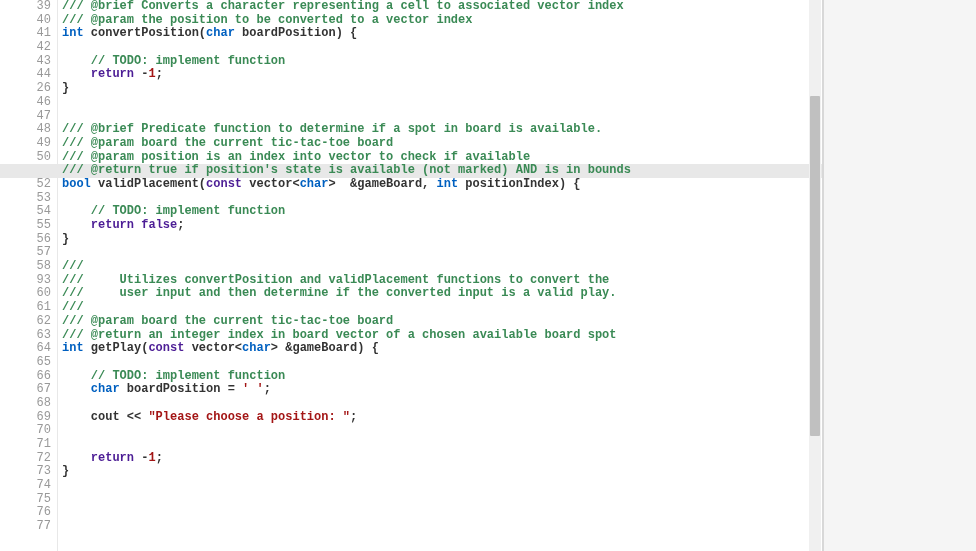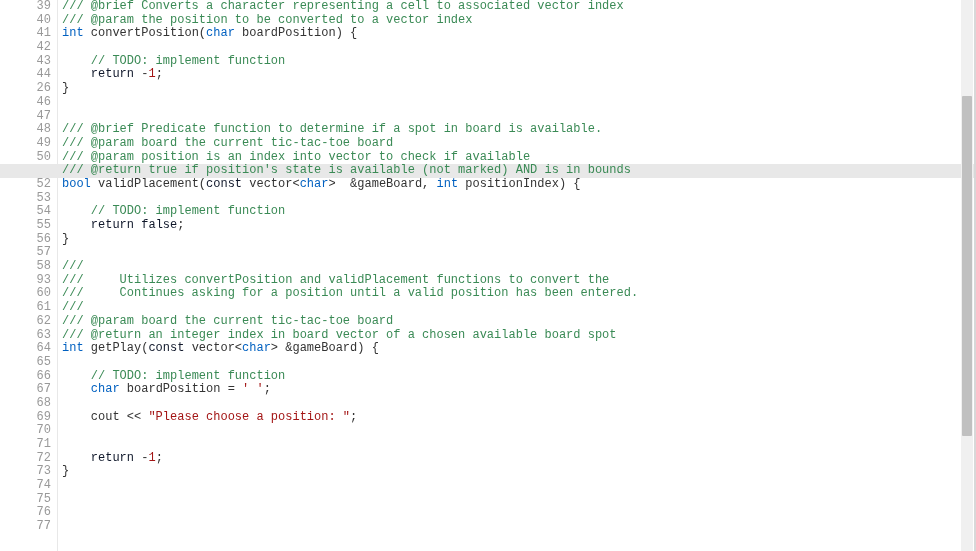--- a/index.html
+++ b/index.html
@@ -5,21 +5,21 @@
   * { margin: 0; padding: 0; box-sizing: border-box; }
   body {
     background: #f5f5f5;
     font-family: Consolas, 'Courier New', monospace;
     font-size: 12px;
     line-height: 13px;
     overflow: hidden;
   }
   .editor-wrap {
     position: relative;
-    width: 976px;
+    width: 824px;
     height: 551px;
     background: #fff;
     display: flex;
   }
   .spacer-left {
     width: 16px;
     background: #fff;
   }
   .gutter {
     width: 42px;
@@ -35,31 +35,32 @@
     line-height: 13.7px;
     white-space: pre;
   }
   .code {
     flex: 1;
     background: #fff;
     color: #333;
     overflow: hidden;
     position: relative;
     padding-left: 4px;
+    font-weight: bold;
   }
   .line-highlight {
     position: absolute;
     left: 0; right: 0;
     height: 13.7px;
     background: #e8e8e8;
     z-index: 0;
   }
   .code-inner { position: relative; z-index: 1; }
   .tk-comment { color: #3a8a55; }
-  .tk-keyword { color: #0f172a; }
+  .tk-keyword { color: #4c1d95; }
   .tk-string  { color: #a31515; }
   .tk-number  { color: #a31515; }
   .tk-type    { color: #0060c0; }
   .scrollbar-v {
     position: absolute;
     right: 3px;
     top: 0;
     width: 12px;
     height: 100%;
     background: #f0f0f0;
@@ -143,21 +144,21 @@
         <div class="code-line"><span class="tk-comment">/// @param position is an index into vector to check if available</span></div>
         <div class="code-line"><span class="tk-comment">/// @return true if position's state is available (not marked) AND is in bounds</span></div>
         <div class="code-line"><span class="tk-type">bool</span><span> validPlacement(</span><span class="tk-keyword">const</span><span> vector&lt;</span><span class="tk-type">char</span><span>&gt;  &amp;gameBoard, </span><span class="tk-type">int</span><span> positionIndex) {</span></div>
         <div class="code-line"></div>
         <div class="code-line"><span>    </span><span class="tk-comment">// TODO: implement function</span></div>
         <div class="code-line"><span>    </span><span class="tk-keyword">return</span><span> </span><span class="tk-keyword">false</span><span>;</span></div>
         <div class="code-line"><span>}</span></div>
         <div class="code-line"></div>
         <div class="code-line"><span class="tk-comment">///</span></div>
         <div class="code-line"><span class="tk-comment">///     Utilizes convertPosition and validPlacement functions to convert the</span></div>
-        <div class="code-line"><span class="tk-comment">///     Continues asking for a position until a valid position has been entered.</span></div>
+        <div class="code-line"><span class="tk-comment">///     user input and then determine if the converted input is a valid play.</span></div>
         <div class="code-line"><span class="tk-comment">///</span></div>
         <div class="code-line"><span class="tk-comment">/// @param board the current tic-tac-toe board</span></div>
         <div class="code-line"><span class="tk-comment">/// @return an integer index in board vector of a chosen available board spot</span></div>
         <div class="code-line"><span class="tk-type">int</span><span> getPlay(</span><span class="tk-keyword">const</span><span> vector&lt;</span><span class="tk-type">char</span><span>&gt; &amp;gameBoard) {</span></div>
         <div class="code-line"></div>
         <div class="code-line"><span>    </span><span class="tk-comment">// TODO: implement function</span></div>
         <div class="code-line"><span>    </span><span class="tk-type">char</span><span> boardPosition = </span><span class="tk-string">' '</span><span>;</span></div>
         <div class="code-line"></div>
         <div class="code-line"><span>    cout &lt;&lt; </span><span class="tk-string">"Please choose a position: "</span><span>;</span></div>
         <div class="code-line"></div>

